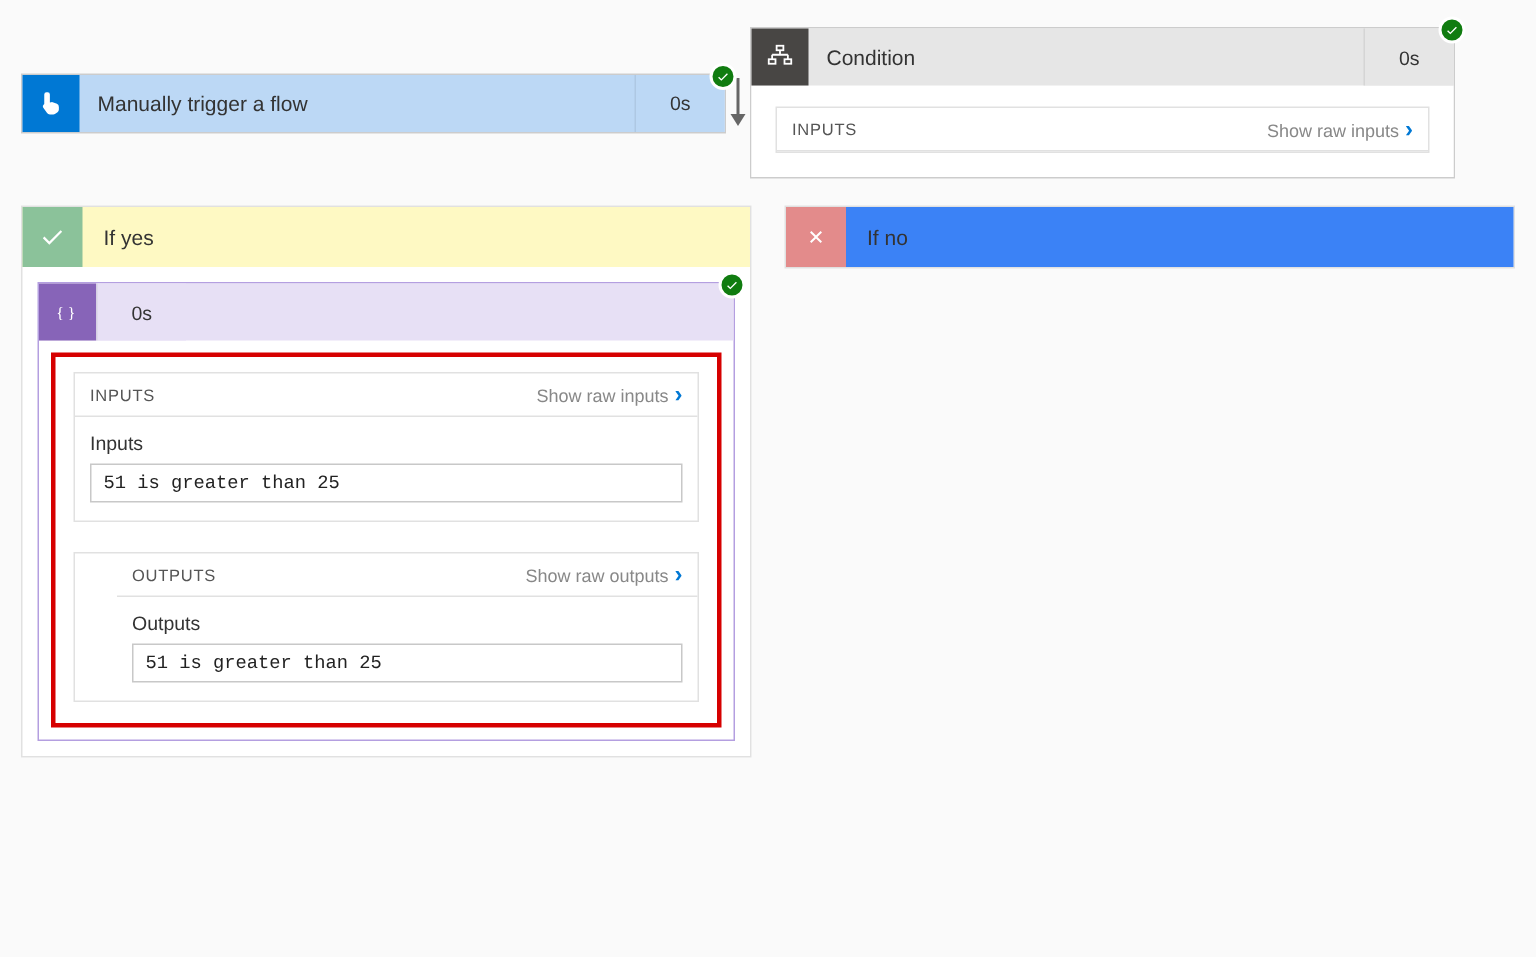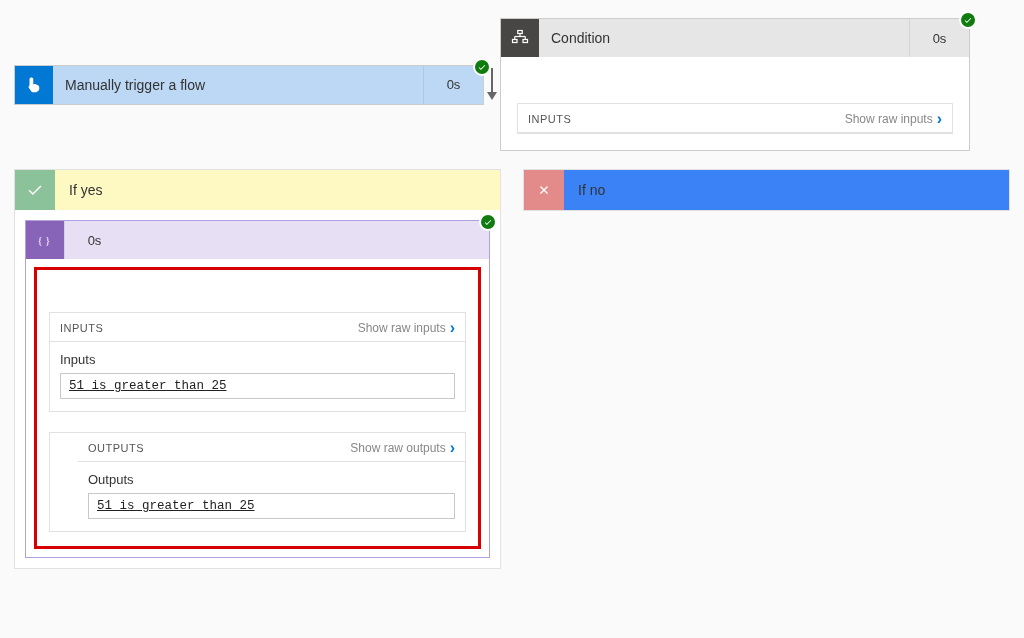--- a/index.html
+++ b/index.html
@@ -91,21 +91,20 @@
 
   
   .condition-card { width: 470px; }
   .condition-card .titlebar { background: #e6e6e6; }
   .condition-card .titlebar .icon { background: #484644; }
   .condition-card .titlebar .duration { background: #e6e6e6; }
 
   .panel { padding: 14px 16px 16px 16px; background:#fff; }
   .section {
     border: 1px solid #e1e1e1;
-    margin-top: 32px;
   }
   .section-header {
     display:flex;
     align-items:center;
     justify-content: space-between;
     padding: 8px 10px 6px 10px;
     font-size: 11px;
     letter-spacing: 0.5px;
     color: #555;
     border-bottom: 1px solid #e1e1e1;
@@ -128,21 +127,21 @@
   .section-body { padding: 10px 10px 12px 10px; }
   .field-label { font-size: 13px; color:#333; margin-bottom:6px; }
   .value-box {
     border:1px solid #c8c8c8;
     padding:5px 8px;
     font-family: Consolas, "Courier New", monospace;
     font-size: 12.5px;
     color:#2c5aa0;
     background:#fff;
   }
-  .value-box.black { color:#222;text-decoration:underline; }
+  .value-box.black { color:#222; }
 
   
   .branch-row {
     display:flex;
     gap: 22px;
     margin-top: 18px;
     align-items: flex-start;
   }
   .branch {
     flex:1;

